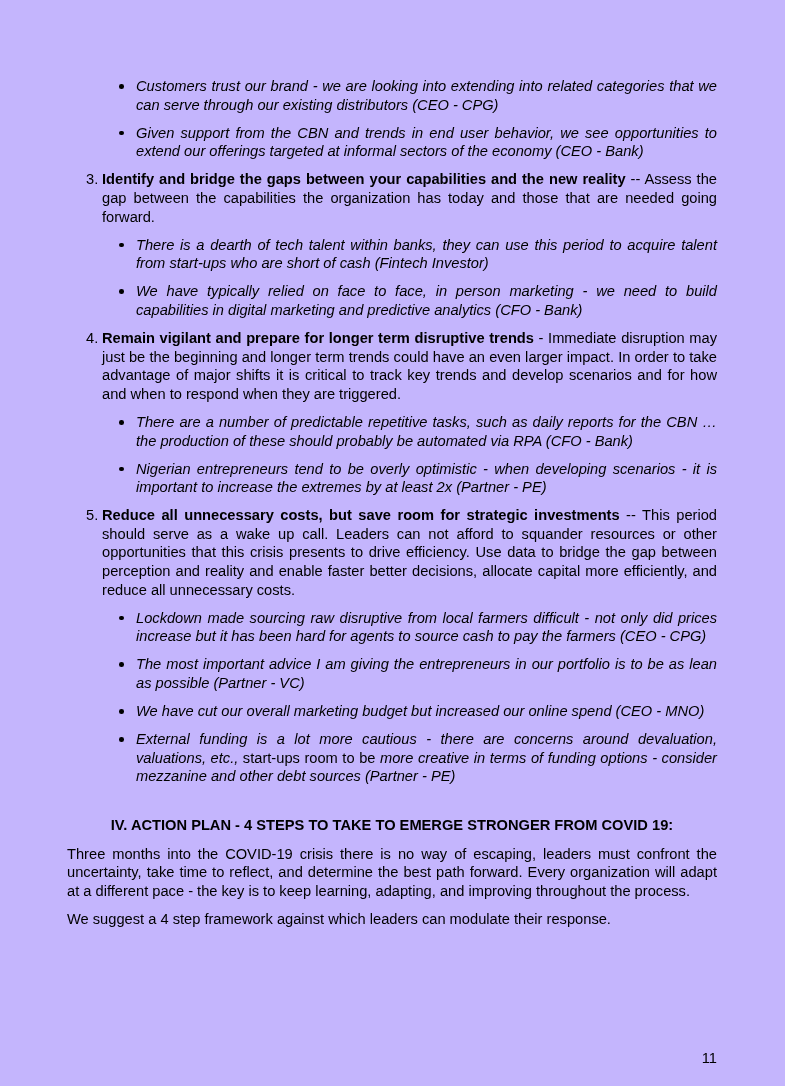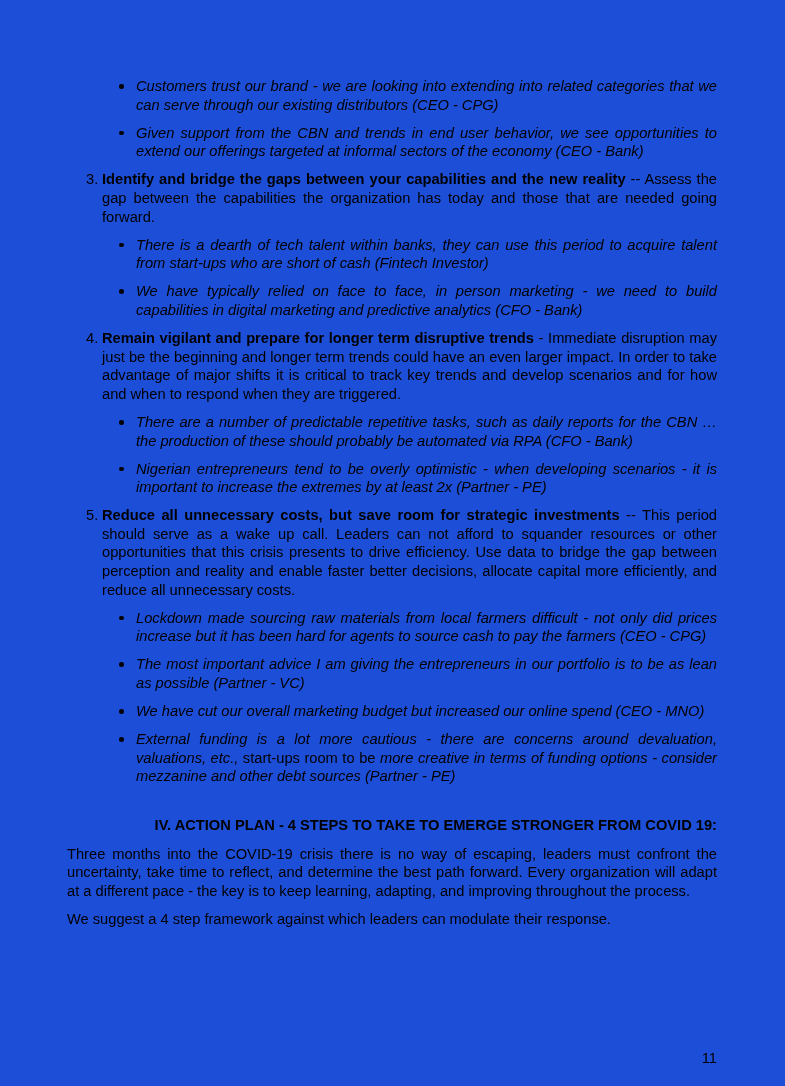--- a/index.html
+++ b/index.html
@@ -4,21 +4,21 @@
 <style>
   html, body {
     margin: 0;
     padding: 0;
     background: #ffffff;
   }
   .page {
     position: relative;
     width: 785px;
     height: 1086px;
-    background: #1d4ed8;
+    background: #c4b5fd;
     color: #000000;
     font-family: "Liberation Sans", sans-serif;
     font-size: 14.67px;
     line-height: 18.6px;
     overflow: hidden;
     box-sizing: border-box;
   }
   .content {
     position: absolute;
     left: 67px;
@@ -59,21 +59,21 @@
   .numbered .bullet { padding-left: 34px; }
   .numbered .bullet .dot { left: 17px; }
   .sub-list { margin-top: 9.5px; }
   .upright { font-style: normal; }
 
   .section-heading {
     font-weight: bold;
     font-size: 14.67px;
     line-height: 18.6px;
     margin: 30px 0 10px 0;
-    text-align: right;
+    text-align: center;
   }
   .para {
     margin: 0 0 9.5px 0;
     text-align: justify;
   }
   .page-number {
     position: absolute;
     right: 68px;
     top: 1049px;
     text-align: center;
@@ -121,21 +121,21 @@
           <span>Nigerian entrepreneurs tend to be overly optimistic - when developing scenarios - it is important to increase the extremes by at least 2x (Partner - PE)</span>
         </div>
       </div>
     </div>
 
     <div class="numbered">
       <span class="num">5.</span><b>Reduce all unnecessary costs, but save room for strategic investments</b><span> -- This period should serve as a wake up call. Leaders can not afford to squander resources or other opportunities that this crisis presents to drive efficiency. Use data to bridge the gap between perception and reality and enable faster better decisions, allocate capital more efficiently, and reduce all unnecessary costs.</span>
       <div class="sub-list">
         <div class="bullet">
           <span class="dot"></span>
-          <span>Lockdown made sourcing raw materials from local farmers difficult - not only did prices increase but it has been hard for agents to source cash to pay the farmers (CEO - CPG)</span>
+          <span>Lockdown made sourcing raw disruptive from local farmers difficult - not only did prices increase but it has been hard for agents to source cash to pay the farmers (CEO - CPG)</span>
         </div>
         <div class="bullet">
           <span class="dot"></span>
           <span>The most important advice I am giving the entrepreneurs in our portfolio is to be as lean as possible (Partner - VC)</span>
         </div>
         <div class="bullet">
           <span class="dot"></span>
           <span>We have cut our overall marketing budget but increased our online spend (CEO - MNO)</span>
         </div>
         <div class="bullet">

